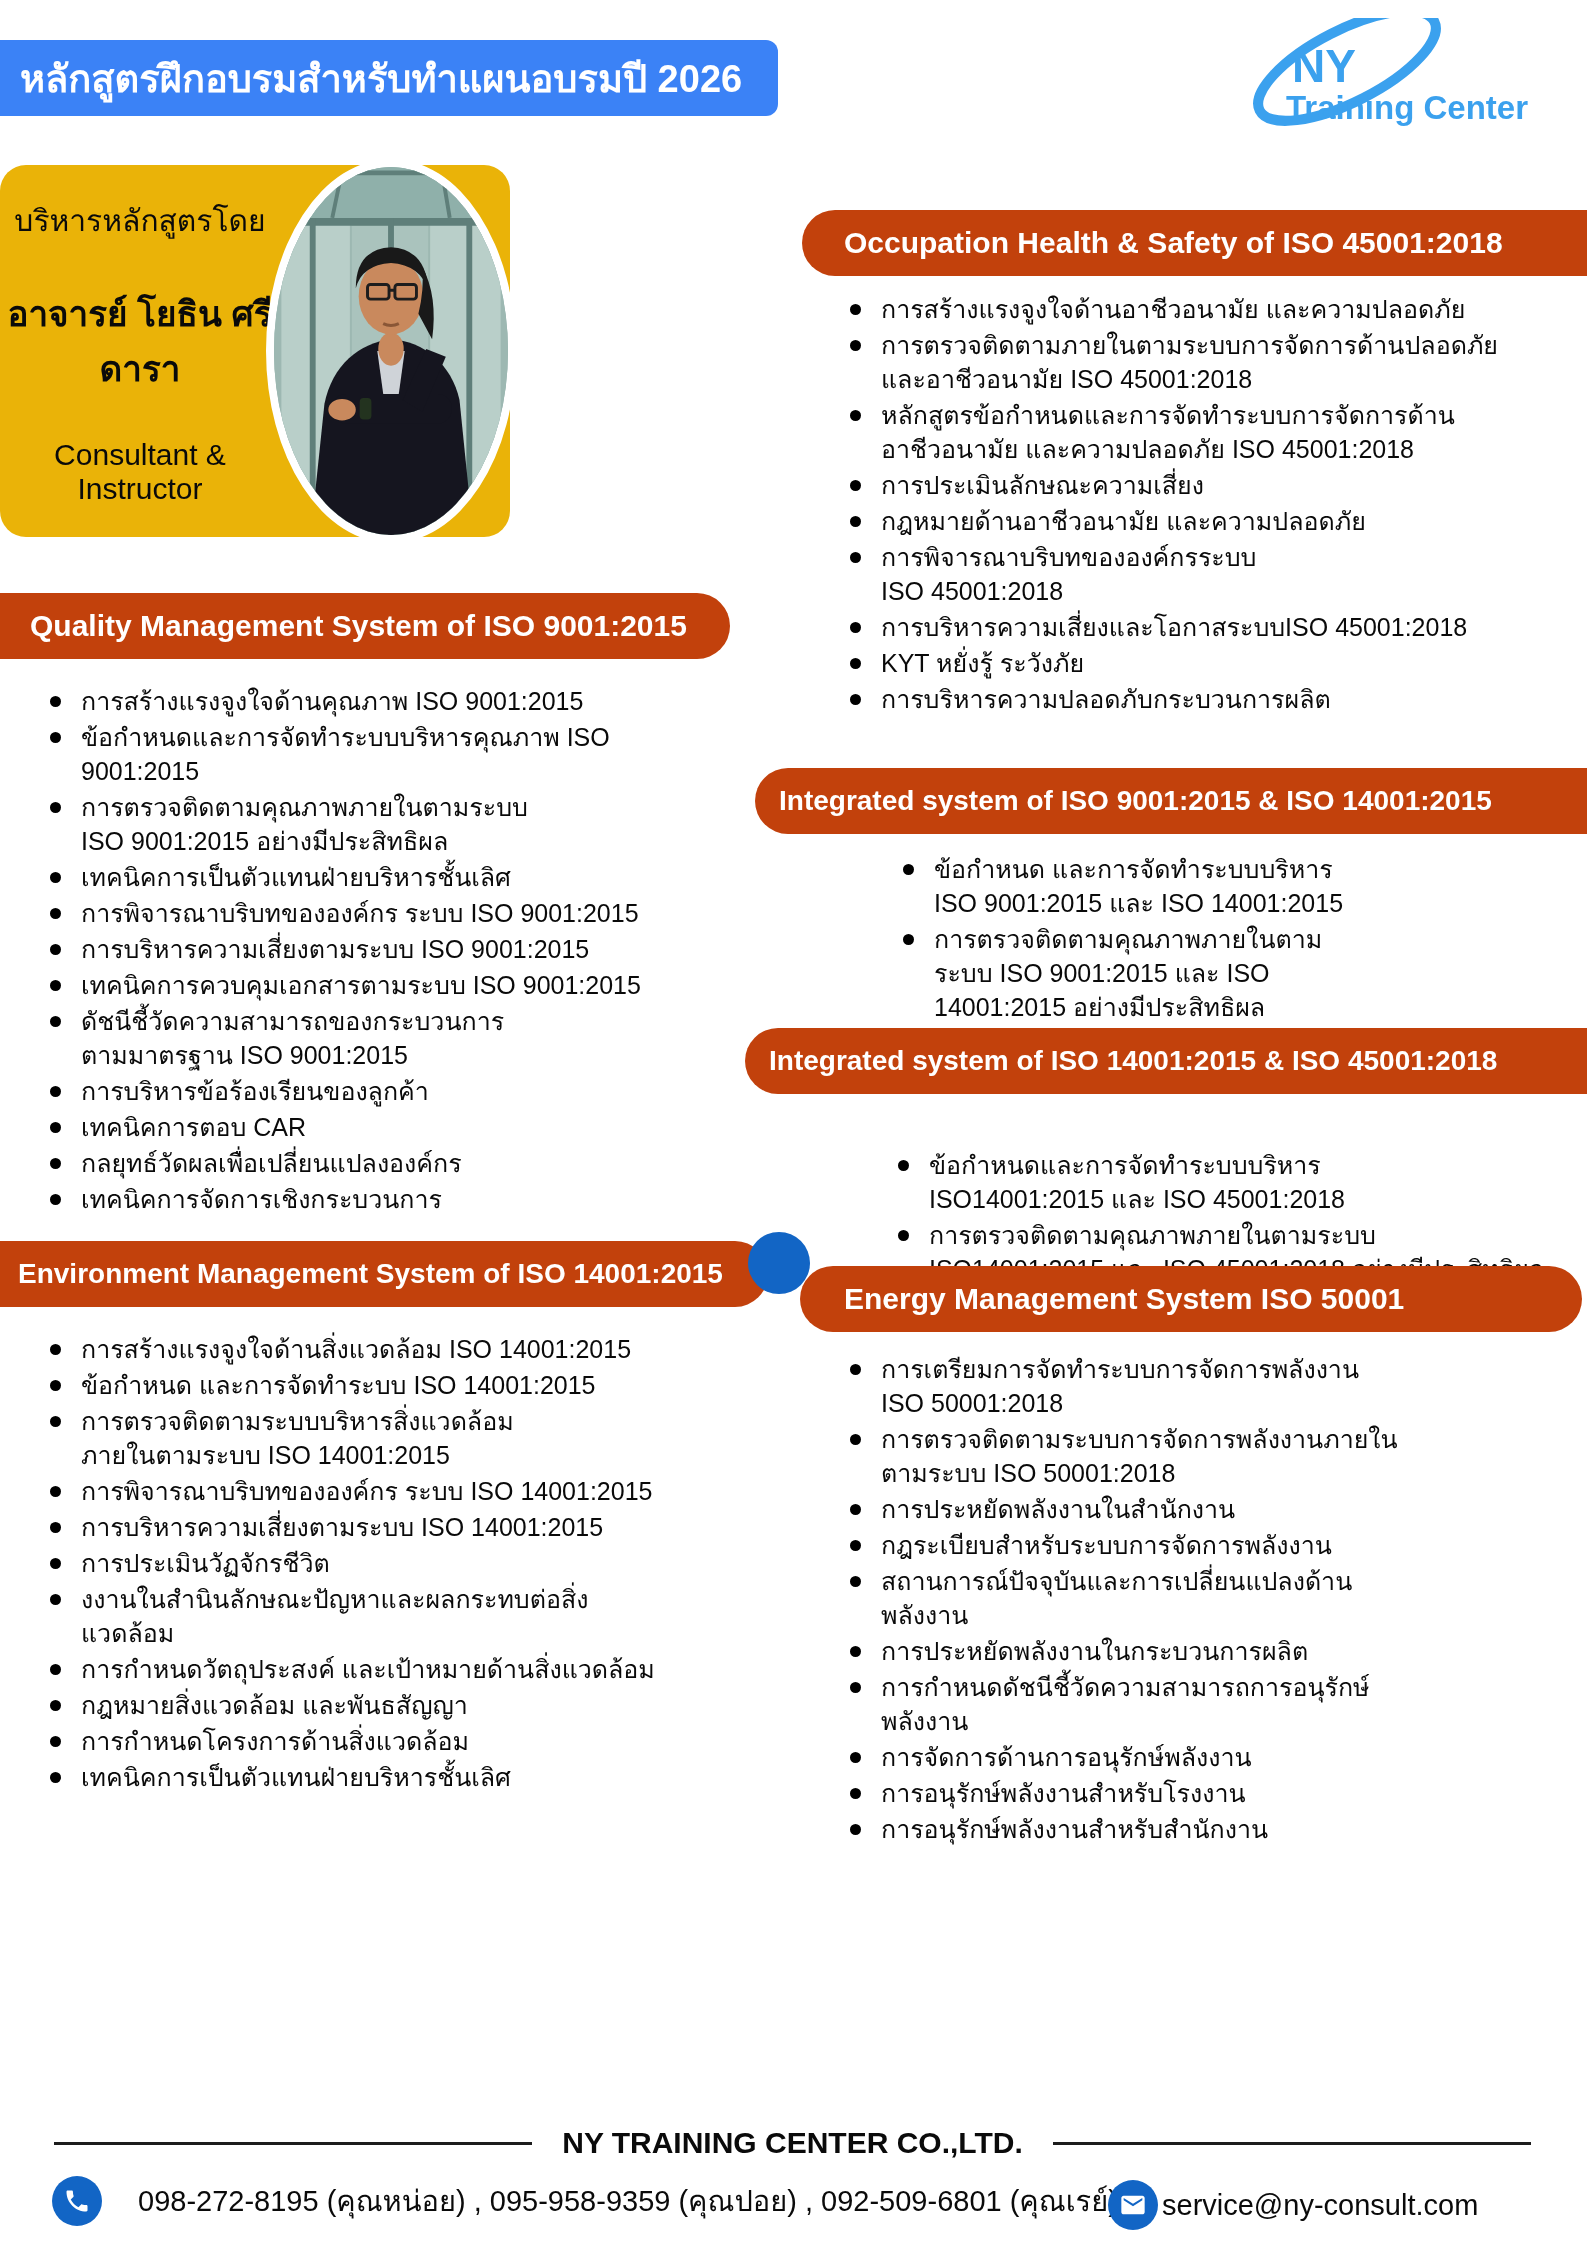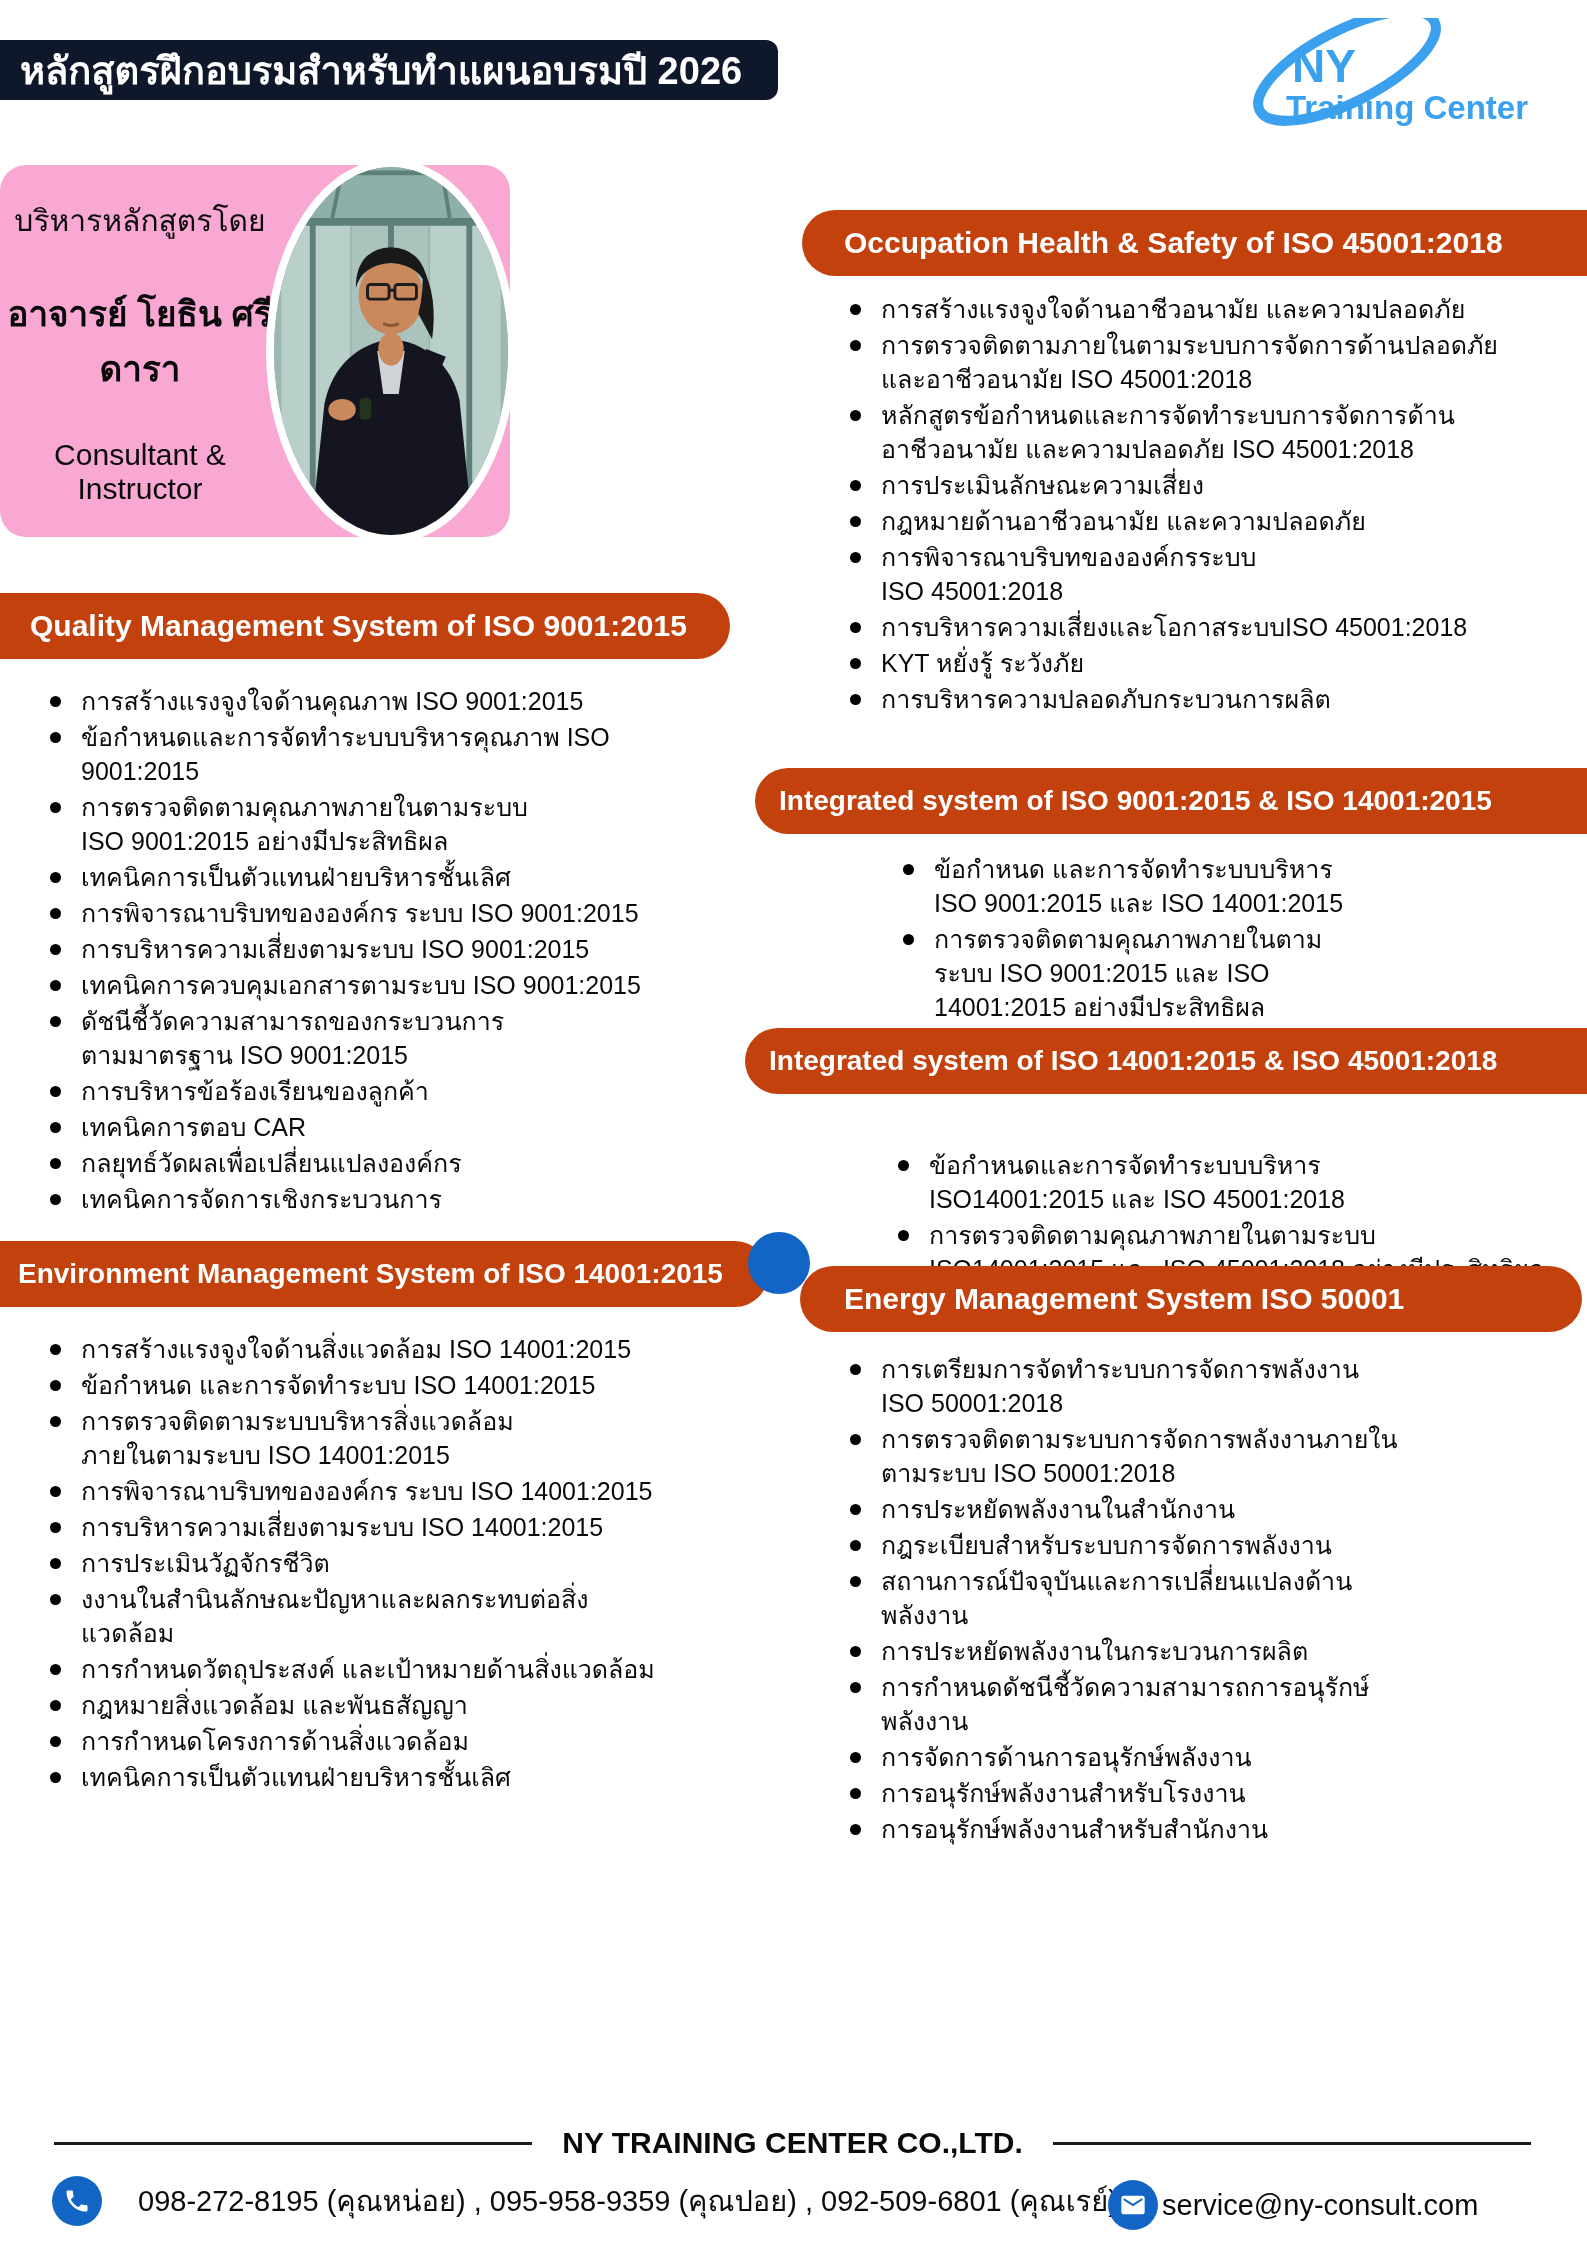--- a/index.html
+++ b/index.html
@@ -3,33 +3,33 @@
 <meta charset="utf-8">
 <style>
   html,body { margin:0; padding:0; background:#ffffff; }
   .page {
     position:relative; width:1587px; height:2245px; background:#fff;
     font-family:"Liberation Sans","DejaVu Sans",sans-serif; overflow:hidden; color:#0a0a0a;
   }
 
   
   .banner {
-    position:absolute; left:0; top:40px; width:778px; height:60px;
-    background:#0f172a; border-radius:0 12px 12px 0;
+    position:absolute; left:0; top:40px; width:778px; height:76px;
+    background:#3b82f6; border-radius:0 12px 12px 0;
     display:flex; align-items:center; padding-left:20px; box-sizing:border-box;
   }
   .banner-title { color:#fff; font-size:38px; font-weight:bold; white-space:nowrap; }
 
   
   .logo { position:absolute; right:20px; top:18px; width:345px; height:110px; }
 
   
   .instructor-card {
     position:absolute; left:0; top:165px; width:510px; height:372px;
-    background:#f9a8d4; border-radius:26px;
+    background:#eab308; border-radius:26px;
   }
   .instructor-text {
     position:absolute; left:0; top:0; width:280px; height:100%;
     display:flex; flex-direction:column; justify-content:center; align-items:center;
     gap:42px; text-align:center;
   }
   .instructor-line1 { font-size:30px; }
   .instructor-name  { font-size:35px; font-weight:bold; }
   .instructor-role  { font-size:30px; }
   .photo-oval {

